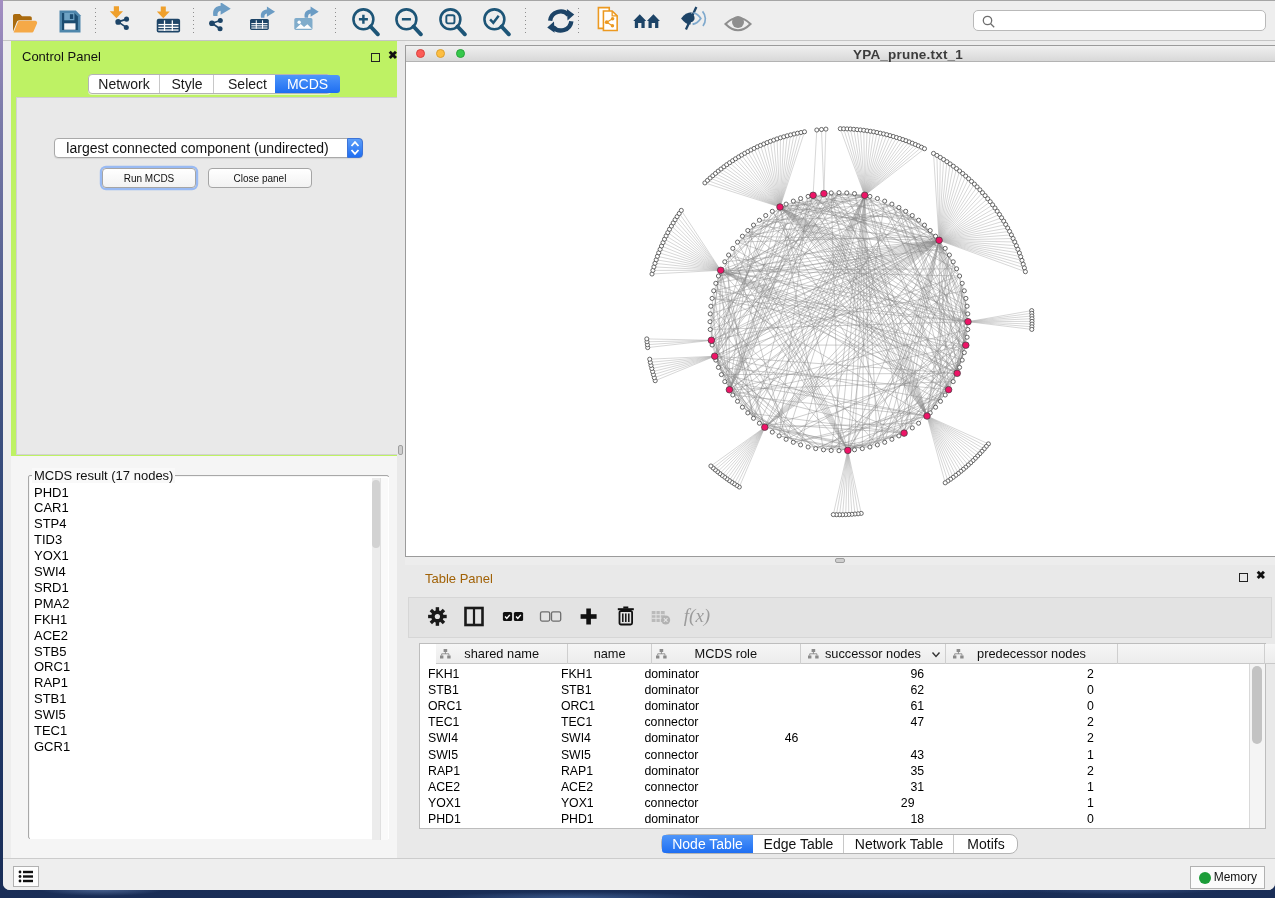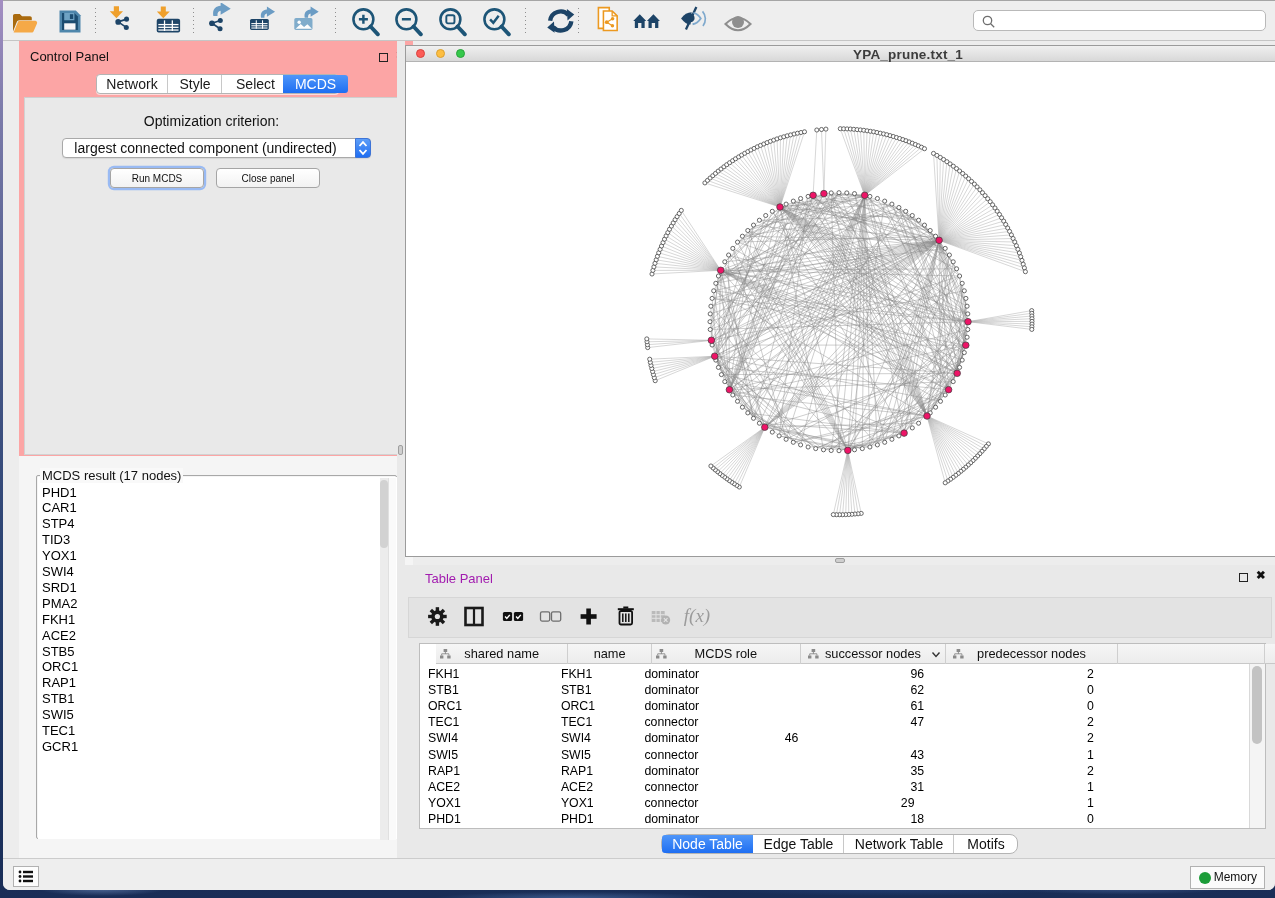--- a/index.html
+++ b/index.html
@@ -16,21 +16,21 @@
 #toolbar{position:absolute;left:0;top:0;width:100%;height:40px;background:#eeeeee;border-bottom:1px solid #c5c5c5}
 .ti{position:absolute;top:5px;width:30px;height:30px}
 .tsep{position:absolute;top:7px;width:1px;height:26px;background-image:linear-gradient(#8f8f8f 30%,transparent 30%);background-size:1px 4px}
 #search{position:absolute;left:970px;top:9px;width:293px;height:21px;background:#fff;border:1px solid #b9b9b9;border-radius:5px}
 
 #statusbar{position:absolute;left:0;top:857px;width:100%;height:32px;background:#eeeeee;border-top:1px solid #cccccc}
 #listbtn{position:absolute;left:10px;top:7px;width:26px;height:21px;background:#fdfdfd;border:1px solid #b1b1b1}
 #membtn{position:absolute;left:1187px;top:7px;width:75px;height:23px;background:#fbfbfb;border:1px solid #b1b1b1;font-size:12px;color:#111;line-height:21px;text-align:right;padding-right:7px}
 #memdot{position:absolute;left:8px;top:5px;width:12px;height:12px;border-radius:50%;background:#1b9c38}
 
-#cpanel{position:absolute;left:16px;top:40px;width:394px;height:817px;background:#fca5a5}
+#cpanel{position:absolute;left:8px;top:40px;width:394px;height:817px;background:#bef264}
 #cptitle{position:absolute;left:11px;top:8px;font-size:13px;color:#111}
 .wbtn-sq{position:absolute;top:12px;width:9px;height:9px;border:1.5px solid #222}
 .wbtn-x{position:absolute;top:7px;font-size:11.5px;font-weight:bold;color:#111}
 #tabs{position:absolute;left:77px;top:33px;width:243px;height:20px;background:#fff;border:1px solid #b4b4b4;border-radius:4px;box-shadow:0 1px 0 rgba(255,255,255,.6)}
 .tab{position:absolute;top:0;height:18px;font-size:14px;color:#1a1a1a;text-align:center;line-height:18px;border-right:1px solid #c8c8c8}
 #tabmcds{background:linear-gradient(#4f96f9,#1e6ef2);color:#fff;border:none;border-radius:0 3px 3px 0;height:18px}
 #tabpane{position:absolute;left:5px;top:56px;width:385px;height:358px;background:#e9e9e9;border:1px solid #d2d2d2;border-top:1px solid #cfcfcf}
 #optlabel{position:absolute;left:0;top:72px;width:385px;text-align:center;font-size:14px;color:#111}
 #combo{position:absolute;left:43px;top:97px;width:309px;height:20px;background:#fff;border:1px solid #a9a9a9;border-radius:4px;box-shadow:0 1px 1px rgba(0,0,0,.08)}
 #combo .ct{position:absolute;left:0;right:22px;top:1px;text-align:center;font-size:14px;color:#111;line-height:17px}
@@ -51,21 +51,21 @@
 #vhandle{position:absolute;left:395px;top:444px;width:5px;height:10px;background:#cfcfcf;border:1px solid #9f9f9f;border-radius:2px}
 #hhandle{position:absolute;left:832px;top:557px;width:10px;height:5px;background:#cfcfcf;border:1px solid #9f9f9f;border-radius:2px}
 
 #netwin{position:absolute;left:402px;top:44px;width:870px;height:512px;border:1px solid #9b9b9b;border-right:none;background:#fff}
 #nettitle{position:absolute;left:0;top:0;width:100%;height:16px;background:linear-gradient(#f0f0f0,#d8d8d8);border-bottom:1px solid #b3b3b3}
 .light{position:absolute;top:2.8px;width:9.5px;height:9.5px;border-radius:50%}
 #nettitle .t{position:absolute;left:0;top:1px;width:1004px;text-align:center;font-size:13.5px;font-weight:bold;color:#3c3c3c;letter-spacing:0.2px}
 #netcanvas{position:absolute;left:0;top:16px;width:868px;height:494px;background:#fff}
 
 #tpanel{position:absolute;left:402px;top:564px;width:870px;height:293px;background:#e9e9e9}
-#tptitle{position:absolute;left:20px;top:6px;font-size:13px;color:#a21caf}
+#tptitle{position:absolute;left:20px;top:6px;font-size:13px;color:#a16207}
 #ttoolbar{position:absolute;left:3px;top:32px;width:864px;height:41px;background:#e3e3e3;border:1px solid #d6d6d6}
 #ttable{position:absolute;left:14px;top:78px;width:847px;height:186px;background:#fff;border:1px solid #bdbdbd}
 .hrow{position:absolute;left:16px;top:0;width:845px;height:20px;background:linear-gradient(#f6f6f6,#ececec);border-bottom:1px solid #c8c8c8}
 .hcell{position:absolute;top:0;height:20px;border-right:1px solid #cfcfcf;font-size:12.8px;color:#111;text-align:center;line-height:20px}
 .hicon{position:absolute;top:5px;width:11px;height:10px}
 .trow{position:absolute;left:0;width:845px;height:16.3px;font-size:12.3px;color:#000;line-height:16.3px}
 .tc{position:absolute;top:0;height:16.3px}
 #tscroll{position:absolute;right:0;top:20px;width:16px;height:164px;background:#f4f4f4;border-left:1px solid #d9d9d9}
 #tthumb{position:absolute;left:2px;top:2px;width:10px;height:78px;background:#c3c3c3;border-radius:5px}
 #btabs{position:absolute;left:256px;top:269px;width:357px;height:20px;background:#fff;border:1px solid #b4b4b4;border-radius:8px}
@@ -212,21 +212,20 @@
       <div id="cptitle">Control Panel</div>
       <div class="wbtn-sq" style="left:360px"></div>
       <div class="wbtn-x" style="left:377px">✖</div>
       <div id="tabs">
         <div class="tab" style="left:0;width:71px">Network</div>
         <div class="tab" style="left:72px;width:53px">Style</div>
         <div class="tab" style="left:126px;width:66px">Select</div>
         <div class="tab" id="tabmcds" style="left:186px;width:65px">MCDS</div>
       </div>
       <div id="tabpane"></div>
-      <div id="optlabel">Optimization criterion:</div>
       <div id="combo">
         <div class="ct">largest connected component (undirected)</div>
         <div id="spin">
           <svg width="14" height="18" viewBox="0 0 14 18" style="position:absolute;left:0;top:0">
             <path d="M3.5 7 L7 3.2 L10.5 7" fill="none" stroke="#fff" stroke-width="1.8"></path>
             <path d="M3.5 11 L7 14.8 L10.5 11" fill="none" stroke="#fff" stroke-width="1.8"></path>
           </svg>
         </div>
       </div>
       <div class="btn" id="runbtn">Run MCDS</div>

